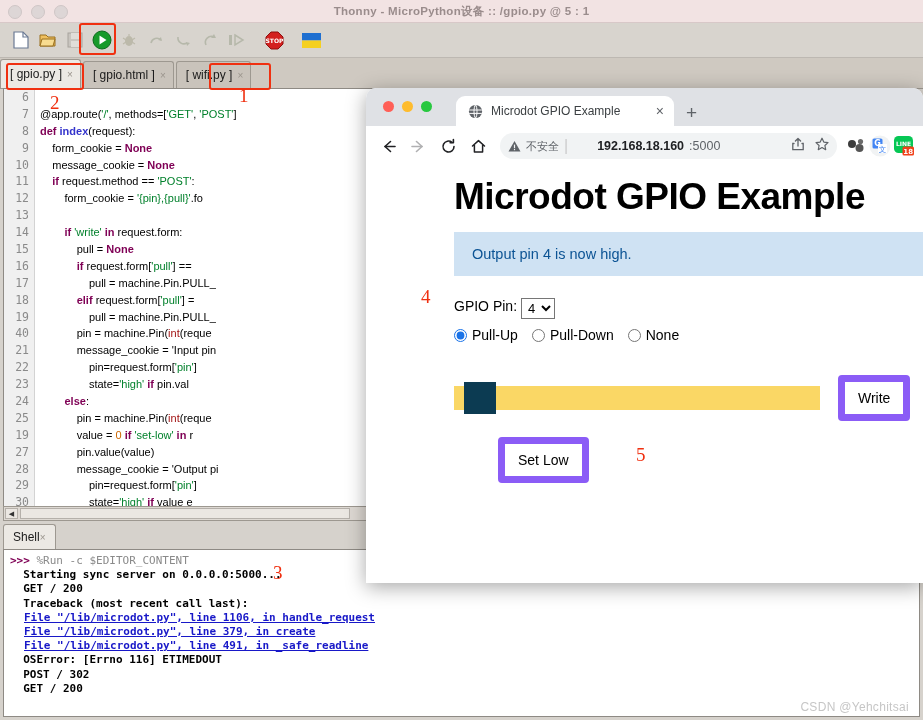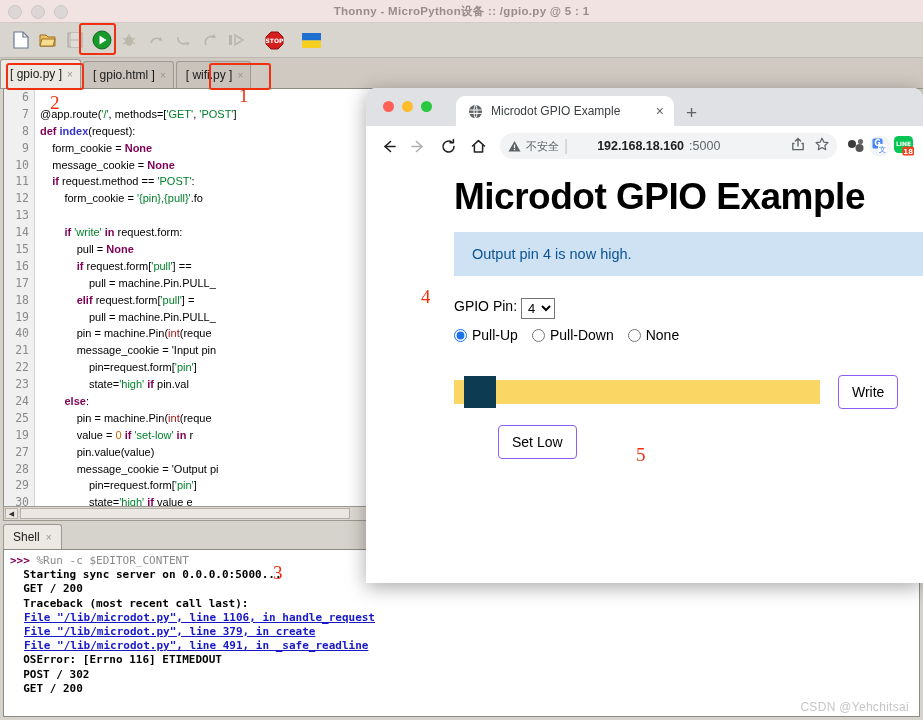--- a/index.html
+++ b/index.html
@@ -65,21 +65,21 @@
 
   .hscroll{
     position:absolute;left:3px;top:506px;width:375px;height:15px;background:#ded9d3;
     border:1px solid #9d9890;box-sizing:border-box;
   }
   .hscroll .thumb{position:absolute;left:16px;top:1px;width:330px;height:11px;background:#ebe7e2;border:1px solid #b5b0aa;box-sizing:border-box;}
   .hscroll .arrow{position:absolute;left:1px;top:1px;width:13px;height:11px;background:#ebe7e2;border:1px solid #b5b0aa;box-sizing:border-box;display:flex;align-items:center;justify-content:center;font-size:7px;color:#333;}
 
   .shellbar{position:absolute;left:3px;top:524px;width:917px;height:26px;}
   .shelltab{
-    display:inline-flex;align-items:center;gap:6px;height:24px;padding:0 9px;
+    display:inline-flex;align-items:center;gap:0;height:24px;padding:0 9px;
     background:#ece9e4;border:1px solid #9d9890;border-bottom:none;border-radius:3px 3px 0 0;
     font-size:12px;color:#1a1a1a;
   }
   .shelltab .xx{color:#9b958d;font-size:10px;}
   .shellbody{
     position:absolute;left:3px;top:549px;width:917px;height:168px;background:#fff;
     border:1px solid #8e8a84;box-sizing:border-box;overflow:hidden;padding:4px 0 0 0;
   }
   .shellbody .sl{
     font-family:"DejaVu Sans Mono",monospace;font-size:11px;line-height:14.2px;white-space:pre;color:#000;
@@ -137,21 +137,21 @@
   .radios{display:flex;align-items:center;gap:14px;font-size:14px;color:#000;margin-bottom:32px;}
   .radios label{display:flex;align-items:center;gap:5px;cursor:pointer;}
   .radios input{margin:0;width:13px;height:13px;accent-color:#1a73e8;}
   .sliderrow{display:flex;align-items:center;gap:18px;margin-bottom:16px;}
   .slider{
     width:366px;height:24px;background:#fad765;position:relative;
   }
   .slider .knob{position:absolute;left:10px;top:-4px;width:32px;height:32px;background:#0c3b52;}
   .btn{
     font-family:"Liberation Sans",sans-serif;font-size:14px;color:#000;background:#fff;
-    border:1px solid #8b5cf6;border-radius:4px;padding:8px 13px;cursor:pointer;
+    border:7px solid #8b5cf6;border-radius:4px;padding:8px 13px;cursor:pointer;
   }
   .btnrow{display:flex;align-items:center;gap:9px;padding-left:44px;}
 
   
   .annbox{position:absolute;border:2.5px solid #f03010;border-radius:3px;box-sizing:border-box;pointer-events:none;}
   .annnum{position:absolute;color:#f03010;font-size:19px;font-family:"Liberation Serif",serif;font-weight:400;}
   .watermark{
     position:absolute;right:14px;bottom:6px;font-size:12px;color:#c6c6c6;
     font-family:"Liberation Sans",sans-serif;letter-spacing:.3px;
   }

